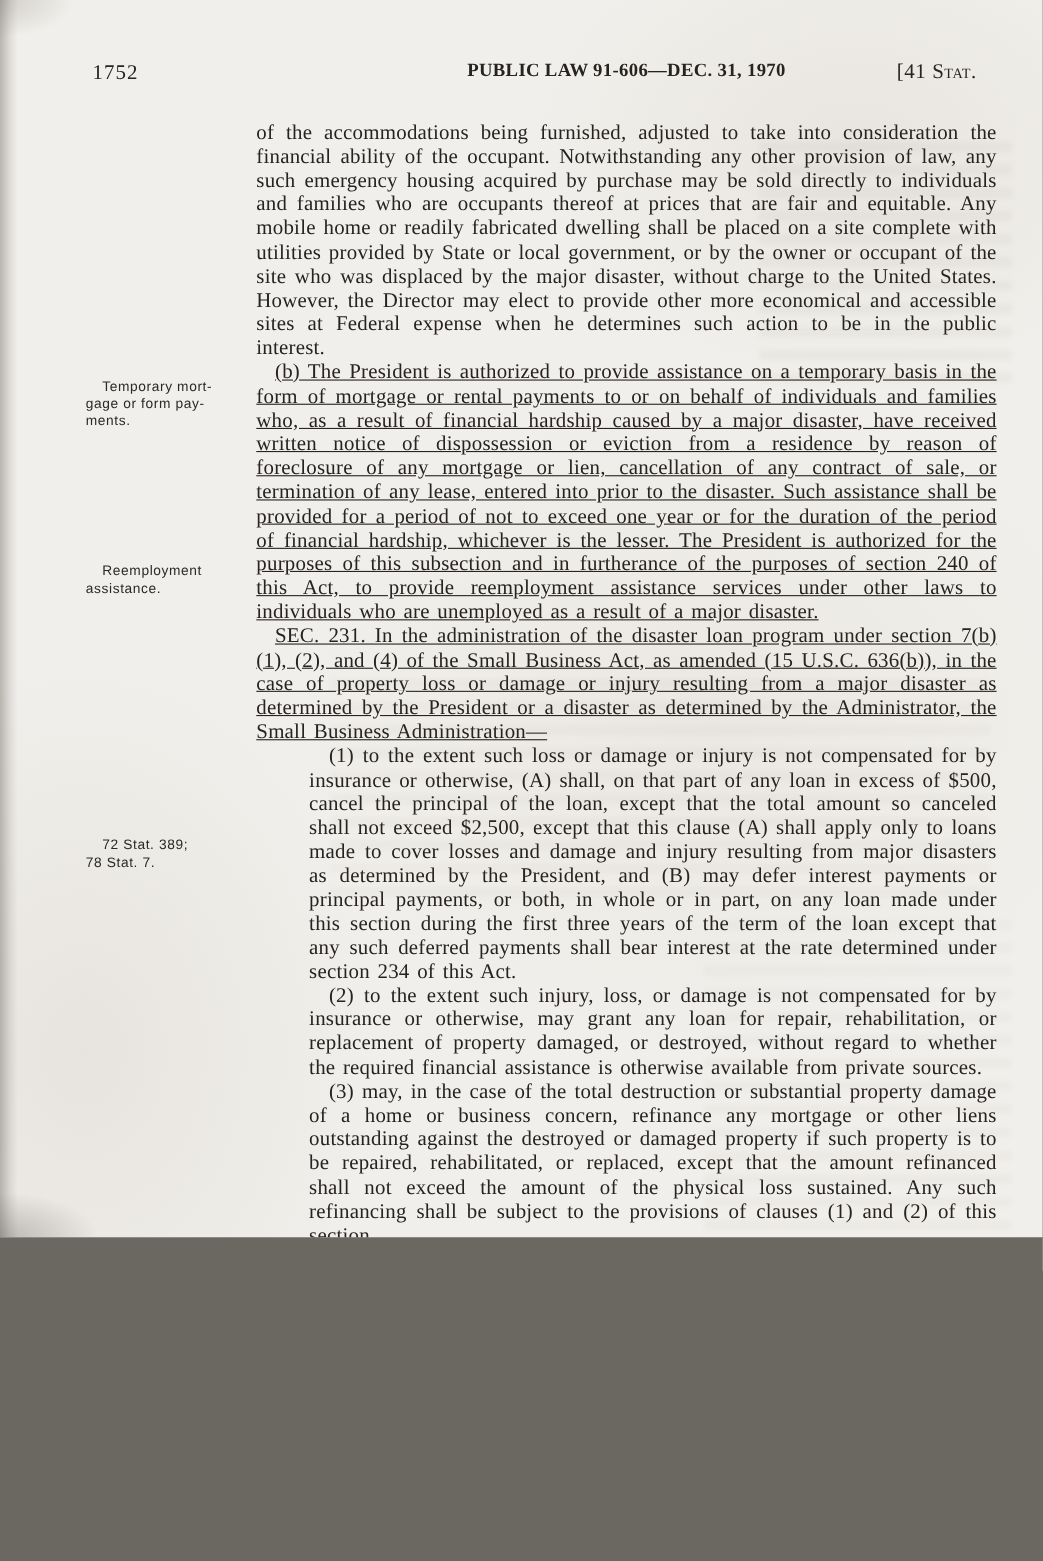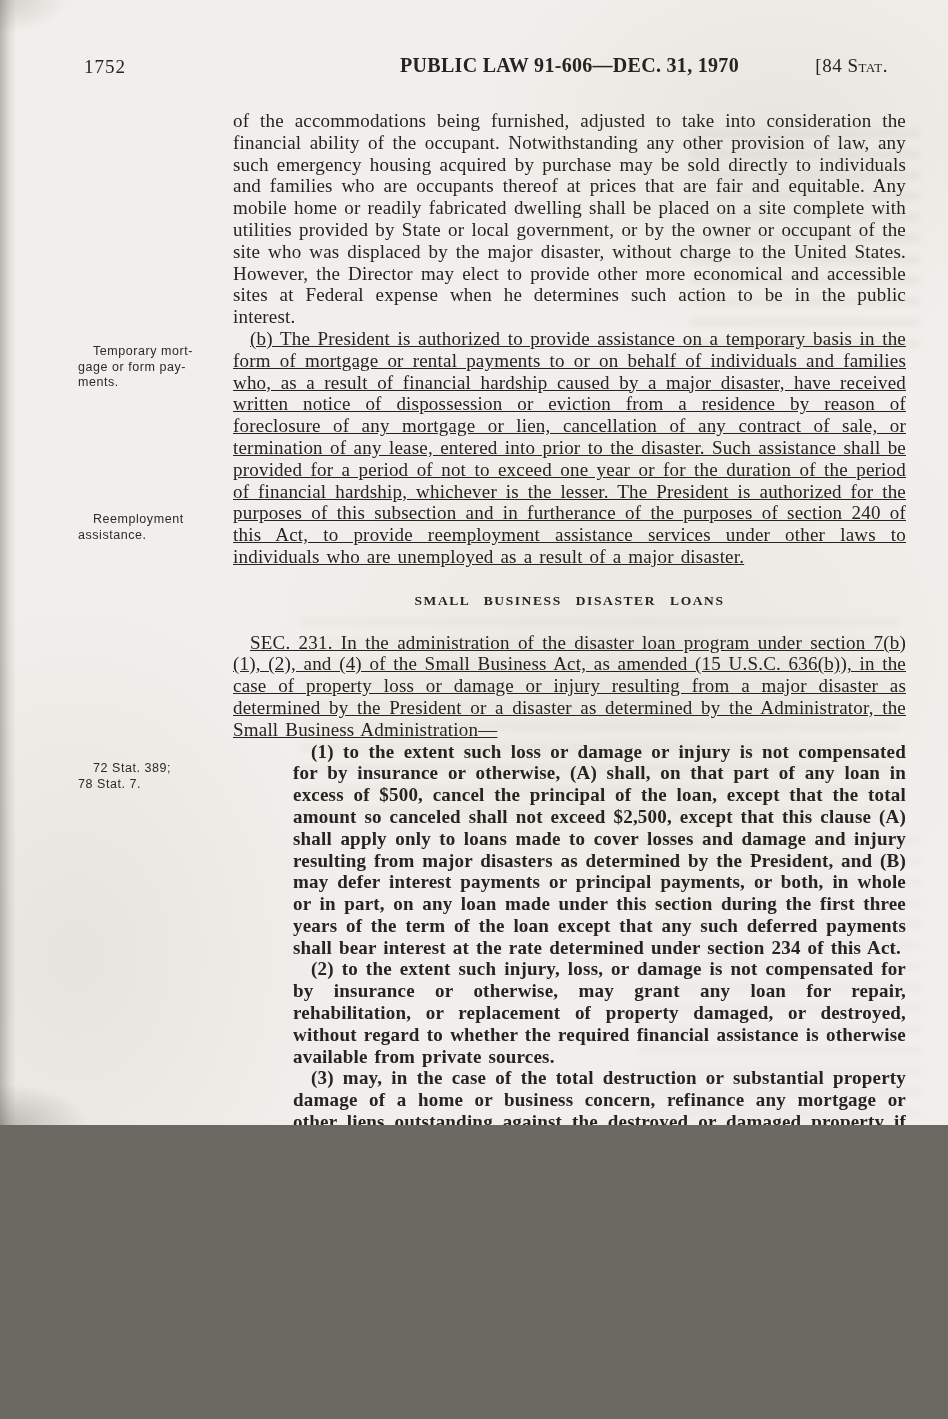--- a/index.html
+++ b/index.html
@@ -42,21 +42,21 @@
   .smudge.s3{left:640px;top:830px;width:280px;height:330px;opacity:.35;}
   .smudge.s4{left:520px;top:1180px;width:400px;height:130px;opacity:.35;}
 
   
   .page-number{
     position:absolute;left:84px;top:56px;
     font-size:19px;letter-spacing:1px;
   }
   .header-title{
     position:absolute;left:233px;top:54px;width:673px;
-    text-align:center;font-weight:bold;font-size:20px;letter-spacing:.3px;font-family:Liberation Serif, serif;
+    text-align:center;font-weight:bold;font-size:17px;letter-spacing:.3px;font-family:Liberation Serif, serif;
   }
   .header-stat{
     position:absolute;right:60px;top:55px;
     font-size:19px;font-variant:small-caps;letter-spacing:.5px;
   }
 
   
   .margin-note{
     position:absolute;left:78px;width:150px;
     font-family:"Liberation Sans", sans-serif;
@@ -79,59 +79,57 @@
   .body-column p{margin:0;}
   p.indent{text-indent:17px;text-decoration:underline;}
   .section-heading{
     margin:22px 0 20px 0;
     text-align:center;
     font-size:13.5px;font-weight:bold;
     letter-spacing:1.6px;word-spacing:9px;
     text-indent:0;
   }
   .clauses p{
-    margin:0 0 0 60px;
+    margin:0 0 0 48px;
     text-indent:18px;
-    font-weight:bold;
   }
 </style>
 </head>
 <body>
 
 <div class="page">
 
   <div class="edge-left"></div>
   <div class="edge-corner-top"></div>
   <div class="edge-corner-bottom"></div>
 
   <div class="smudge s1"></div>
   <div class="smudge s2"></div>
   <div class="smudge s3"></div>
   <div class="smudge s4"></div>
 
   <header>
     <span class="page-number">1752</span>
     <span class="header-title">PUBLIC LAW 91-606—DEC. 31, 1970</span>
-    <span class="header-stat">[84 Stat.</span>
+    <span class="header-stat">[41 Stat.</span>
   </header>
 
   <aside>
     <div class="margin-note note-1">Temporary mort-
 gage or form pay-
 ments.</div>
     <div class="margin-note note-2">Reemployment
 assistance.</div>
     <div class="margin-note note-3">72 Stat. 389;
 78 Stat. 7.</div>
   </aside>
 
   <main class="body-column">
     <p class="no-indent">of the accommodations being furnished, adjusted to take into consideration the financial ability of the occupant. Notwithstanding any other provision of law, any such emergency housing acquired by purchase may be sold directly to individuals and families who are occupants thereof at prices that are fair and equitable. Any mobile home or readily fabricated dwelling shall be placed on a site complete with utilities provided by State or local government, or by the owner or occupant of the site who was displaced by the major disaster, without charge to the United States. However, the Director may elect to provide other more economical and accessible sites at Federal expense when he determines such action to be in the public interest.</p>
     <p class="indent">(b) The President is authorized to provide assistance on a temporary basis in the form of mortgage or rental payments to or on behalf of individuals and families who, as a result of financial hardship caused by a major disaster, have received written notice of dispossession or eviction from a residence by reason of foreclosure of any mortgage or lien, cancellation of any contract of sale, or termination of any lease, entered into prior to the disaster. Such assistance shall be provided for a period of not to exceed one year or for the duration of the period of financial hardship, whichever is the lesser. The President is authorized for the purposes of this subsection and in furtherance of the purposes of section 240 of this Act, to provide reemployment assistance services under other laws to individuals who are unemployed as a result of a major disaster.</p>
-    <h2 class="section-heading">SMALL BUSINESS DISASTER LOANS</h2>
     <p class="indent">SEC. 231. In the administration of the disaster loan program under section 7(b) (1), (2), and (4) of the Small Business Act, as amended (15 U.S.C. 636(b)), in the case of property loss or damage or injury resulting from a major disaster as determined by the President or a disaster as determined by the Administrator, the Small Business Administration—</p>
     <div class="clauses">
       <p>(1) to the extent such loss or damage or injury is not compensated for by insurance or otherwise, (A) shall, on that part of any loan in excess of $500, cancel the principal of the loan, except that the total amount so canceled shall not exceed $2,500, except that this clause (A) shall apply only to loans made to cover losses and damage and injury resulting from major disasters as determined by the President, and (B) may defer interest payments or principal payments, or both, in whole or in part, on any loan made under this section during the first three years of the term of the loan except that any such deferred payments shall bear interest at the rate determined under section 234 of this Act.</p>
       <p>(2) to the extent such injury, loss, or damage is not compensated for by insurance or otherwise, may grant any loan for repair, rehabilitation, or replacement of property damaged, or destroyed, without regard to whether the required financial assistance is otherwise available from private sources.</p>
       <p>(3) may, in the case of the total destruction or substantial property damage of a home or business concern, refinance any mortgage or other liens outstanding against the destroyed or damaged property if such property is to be repaired, rehabilitated, or replaced, except that the amount refinanced shall not exceed the amount of the physical loss sustained. Any such refinancing shall be subject to the provisions of clauses (1) and (2) of this section.</p>
     </div>
   </main>
 
 </div>
 

